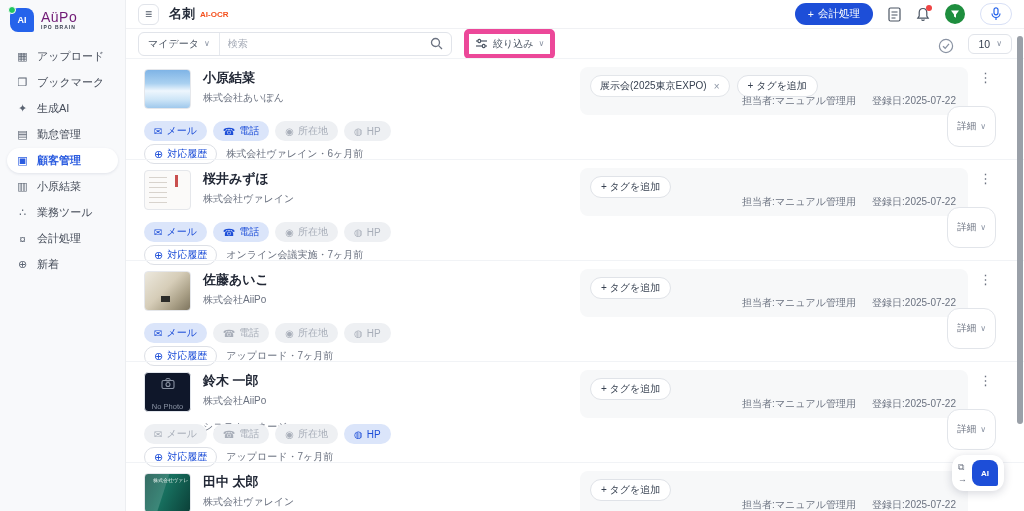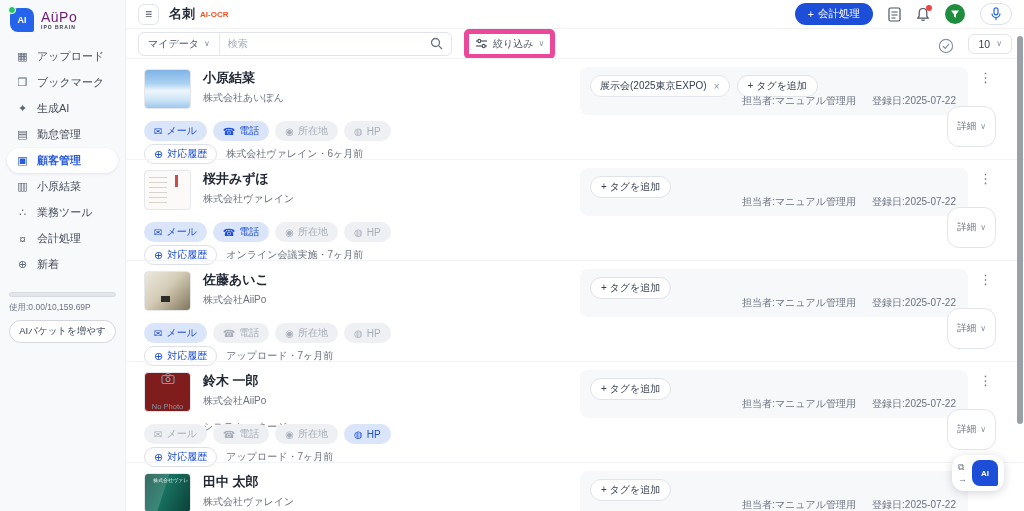--- a/index.html
+++ b/index.html
@@ -76,22 +76,22 @@
   .row-left { display:flex; }
   .thumb { width:47px; height:40px; border-radius:4px; border:1px solid #e5e7eb;
     flex:0 0 auto; cursor:pointer; overflow:hidden; position:relative; }
   .card-sky { background:linear-gradient(180deg,#7fb4e6 0%,#a9d0f0 35%,#eef6fd 55%,#cde5f7 78%,#9fc8ec 100%); }
   .card-red { background:#fbfaf9; }
   .card-red::before { content:""; position:absolute; right:12px; top:4px; width:3px; height:12px; background:#c94f4f; }
   .card-red::after { content:""; position:absolute; left:4px; top:6px; width:18px; height:26px;
     background:repeating-linear-gradient(180deg,#d8d3cd 0 1px,transparent 1px 5px); }
   .card-beige { background:linear-gradient(135deg,#ece8dd 0%,#d6cdb8 45%,#a99f86 75%,#7e755f 100%); }
   .card-beige::after { content:""; position:absolute; left:16px; bottom:8px; width:9px; height:6px; background:#2b2b28; }
-  .card-nophoto { background:#7f1d1d; border:1px solid #e2e6ec; display:flex; flex-direction:column;
-    align-items:center; justify-content:space-between; gap:13px; }
+  .card-nophoto { background:#0f172a; border:1px solid #e2e6ec; display:flex; flex-direction:column;
+    align-items:center; justify-content:flex-end; gap:13px; }
   .nophoto-label { font-size:7.5px; color:#8a93a3; }
   .card-green { background:linear-gradient(115deg,#0f5147 0%,#17705f 45%,#0b4038 100%); }
   .card-green::before { content:""; position:absolute; left:-10px; top:-6px; width:26px; height:60px;
     background:rgba(255,255,255,.16); transform:rotate(18deg); }
   .card-green::after { content:"株式会社ヴァレ"; position:absolute; left:8px; top:3px;
     font-size:5px; color:#e8f2ee; }
 
   .info { margin-left:12px; }
   .c-name { font-size:13px; font-weight:bold; color:#222836; }
   .c-company { font-size:10px; color:#6b7280; margin-top:4px; }
@@ -184,25 +184,20 @@
     </div>
     <div class="menu-item">
       <span class="mi">¤</span>
       <span>会計処理</span>
     </div>
     <div class="menu-item">
       <span class="mi">⊕</span>
       <span>新着</span>
     </div>
   </nav>
-  <div class="usage">
-    <div class="usage-bar"></div>
-    <div class="usage-text">使用:0.00/10,159.69P</div>
-    <button class="packet-btn">AIパケットを増やす</button>
-  </div>
 </aside>
 
 <div class="main">
 
   <header class="header">
     <button class="hamburger">≡</button>
     <span class="page-title">名刺</span>
     <span class="title-badge">AI-OCR</span>
     <div class="header-right">
       <button class="create-btn">

